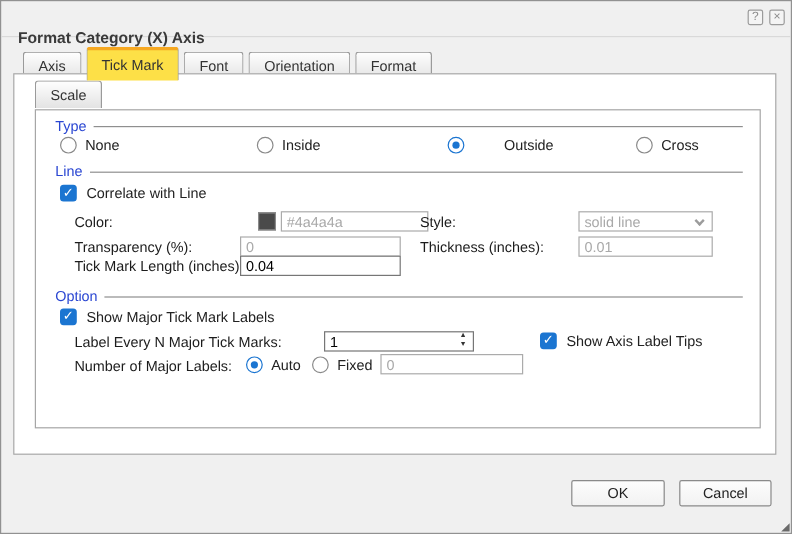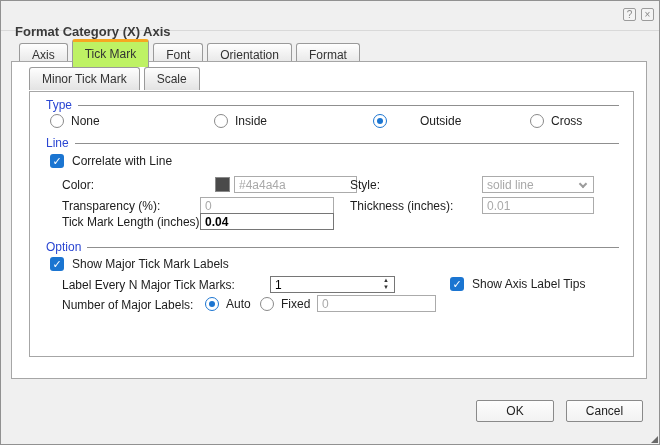--- a/index.html
+++ b/index.html
@@ -18,21 +18,21 @@
             border-radius:2px; color:#8a8a8a; font-size:10px; line-height:11px;
             text-align:center; background:#f4f4f4; cursor:default; }
   .tb-help { left:622px; }
   .tb-close { left:640px; }
 
   
   .tabrow { position:absolute; display:flex; align-items:flex-end; }
   .tab { position:relative; padding:4px 12px 4px 12px; margin-right:4px;
          border:1px solid #9a9a9a; border-bottom:none; border-radius:3px 3px 0 0;
          background:linear-gradient(#fefefe,#e3e3e3); color:#333; white-space:nowrap; }
-  .tab.active { background:#bef264; border-top:3px solid #f6a821; padding-top:5px;
+  .tab.active { background:#fde047; border-top:3px solid #f6a821; padding-top:5px;
                 padding-bottom:6px; margin-bottom:-1px; z-index:5; }
   .tabs-outer { left:18px; top:38px;text-align:center; }
   .tabs-inner { left:28px; top:66px; }
 
   
   .panel-outer { position:absolute; left:10px; top:60px; width:636px; height:318px;
                  background:#ffffff; border:1px solid #a6a6a6; z-index:1; }
   .panel-inner { position:absolute; left:28px; top:90px; width:605px; height:266px;
                  background:#ffffff; border:1px solid #a6a6a6; z-index:2; }
 
@@ -54,21 +54,21 @@
   
   .check-item { position:absolute; display:flex; align-items:center; height:16px; }
   .checkbox { width:14px; height:14px; border-radius:3px; background:#1b75d1;
               color:#fff; font-size:11px; line-height:14px; text-align:center;
               margin-right:8px; flex:none; }
 
   
   .field { position:absolute; height:17px; border:1px solid #ababab; background:#fff;
            font-family:"Liberation Sans", sans-serif; font-size:12px; padding:0 4px;
            color:#a9a9a9; }
-  .field.enabled { border-color:#767676; color:#000;font-weight:bold; }
+  .field.enabled { border-color:#767676; color:#000; }
   .swatch { position:absolute; width:15px; height:15px; border:1px solid #8a8a8a; }
 
   .dropdown { position:absolute; height:17px; border:1px solid #ababab; background:#fff;
               color:#a9a9a9; padding:1px 4px; }
   .dropdown .chev { position:absolute; right:7px; top:4px; width:6px; height:6px;
               border-right:2px solid #9c9c9c; border-bottom:2px solid #9c9c9c;
               transform:rotate(45deg); }
 
   .spinner { position:absolute; height:17px; border:1px solid #767676; background:#fff; }
   .spinner input { position:absolute; left:0; top:0; width:100%; height:100%;
@@ -100,21 +100,20 @@
     <div class="tab">Axis</div>
     <div class="tab active">Tick Mark</div>
     <div class="tab">Font</div>
     <div class="tab">Orientation</div>
     <div class="tab">Format</div>
   </div>
 
   <div class="panel-outer"></div>
 
   <div class="tabrow tabs-inner" style="z-index:3;">
-    <div class="tab">Minor Tick Mark</div>
     <div class="tab">Scale</div>
   </div>
 
   <div class="panel-inner">
 
     <div class="group-header" style="top:6px;">
       <span class="group-label">Type</span>
       <span class="group-line"></span>
     </div>
     <div class="radio-item" style="left:20px; top:21px;">

